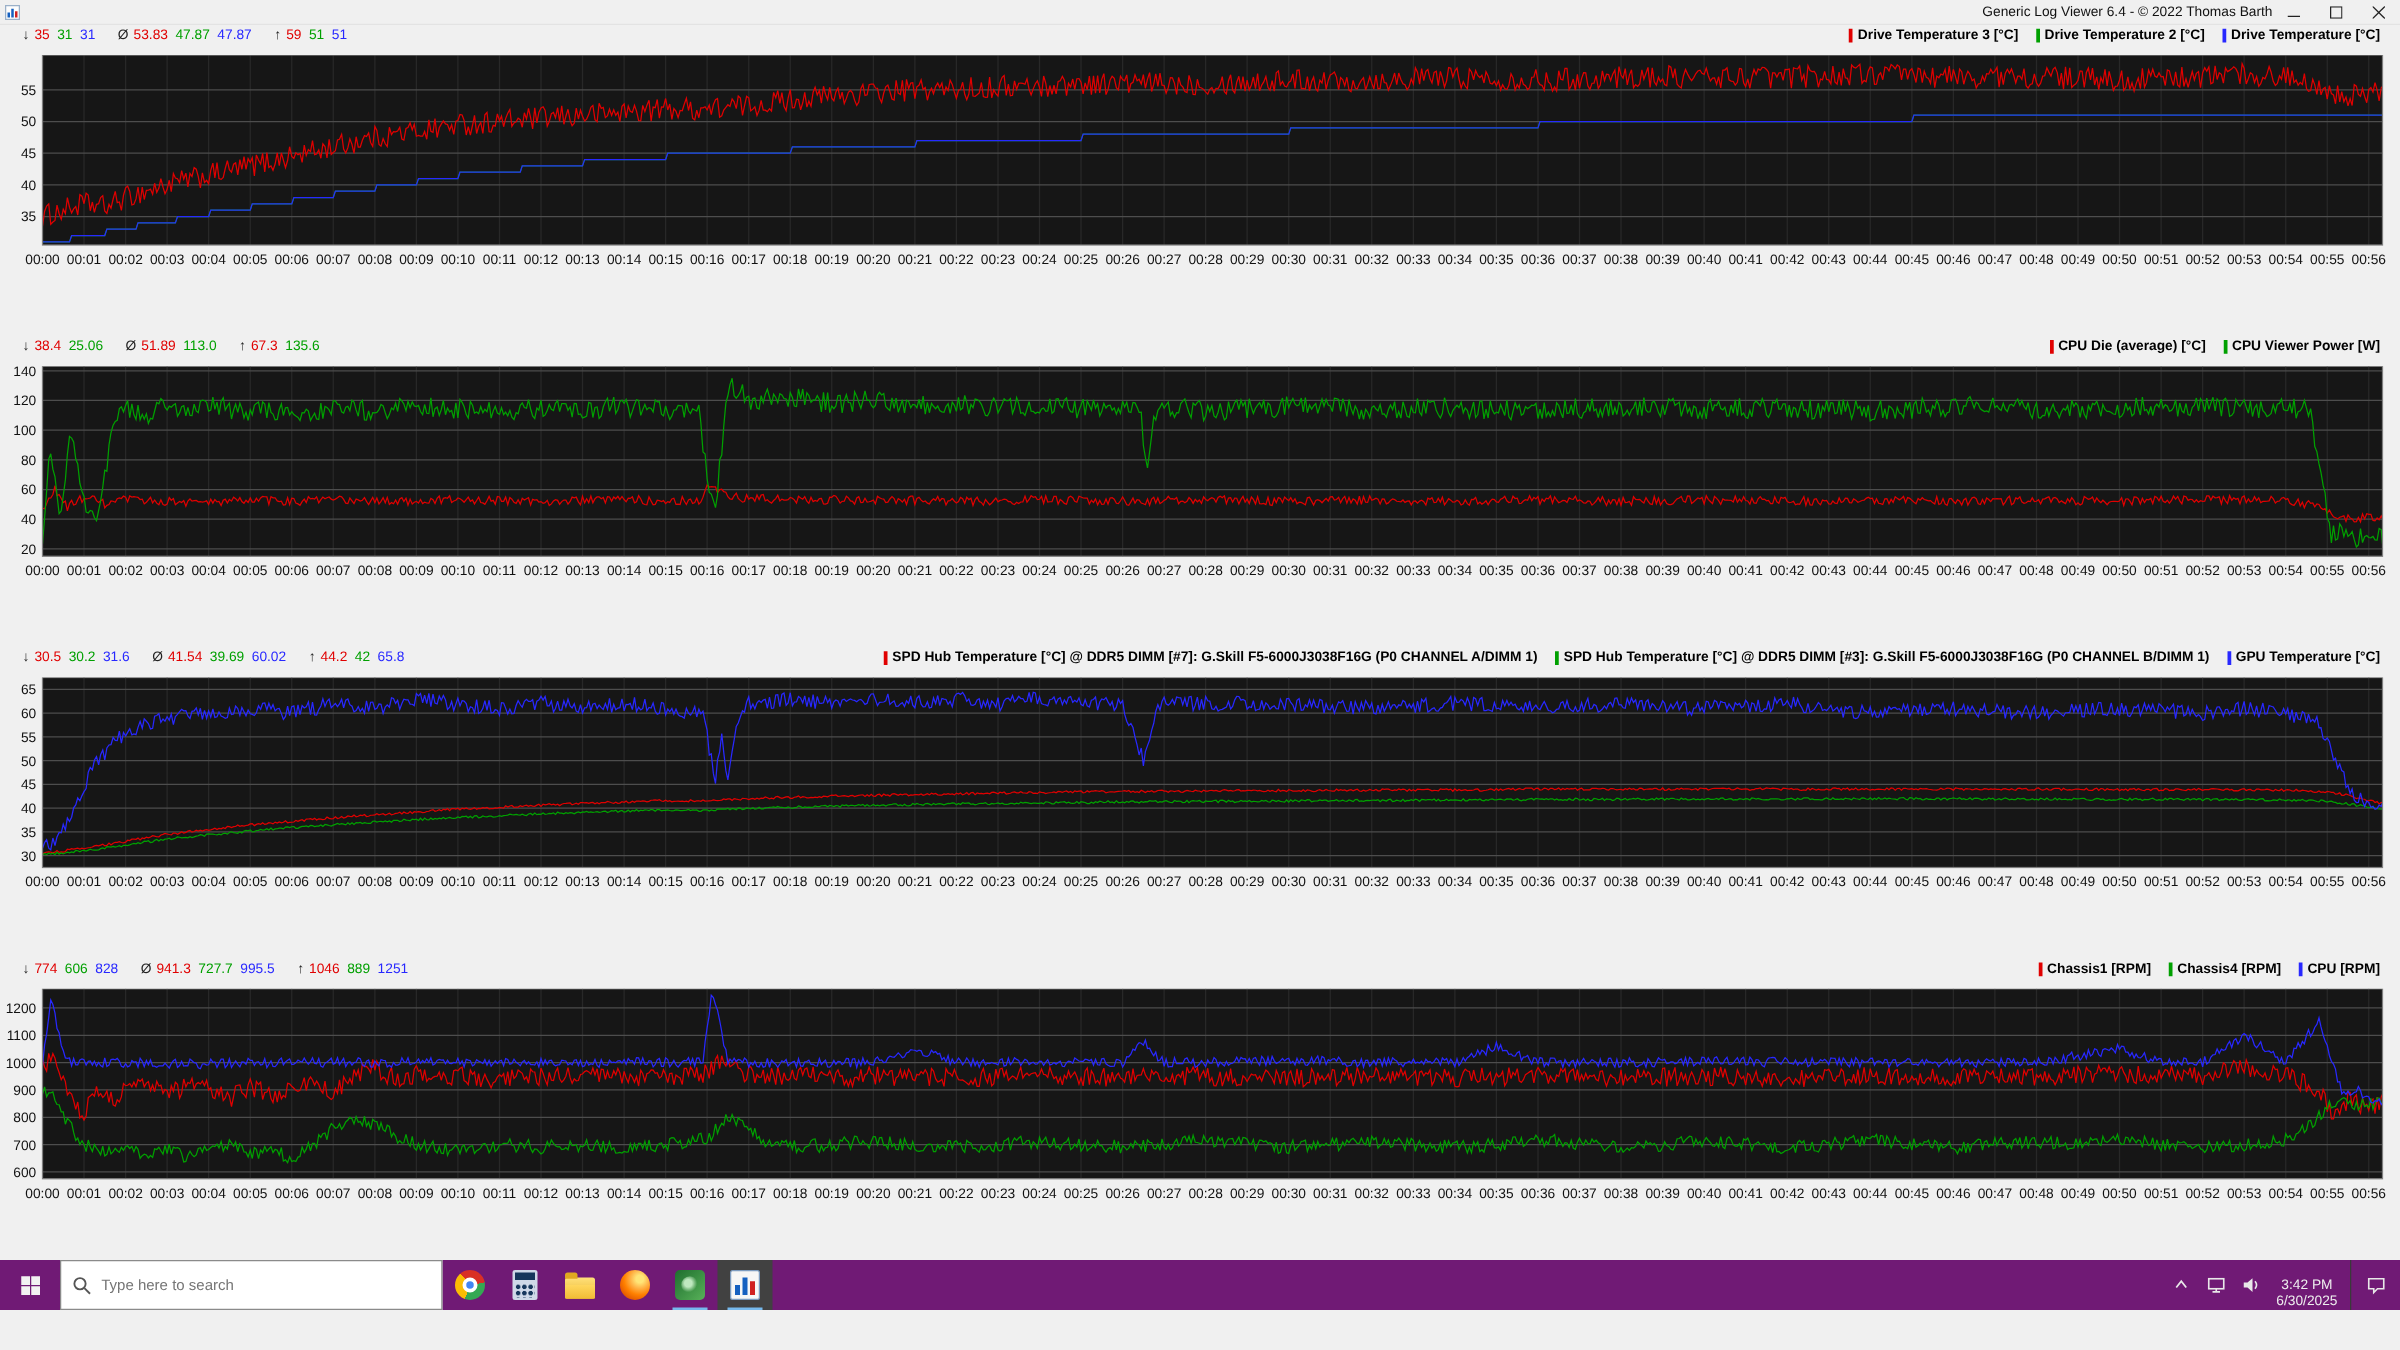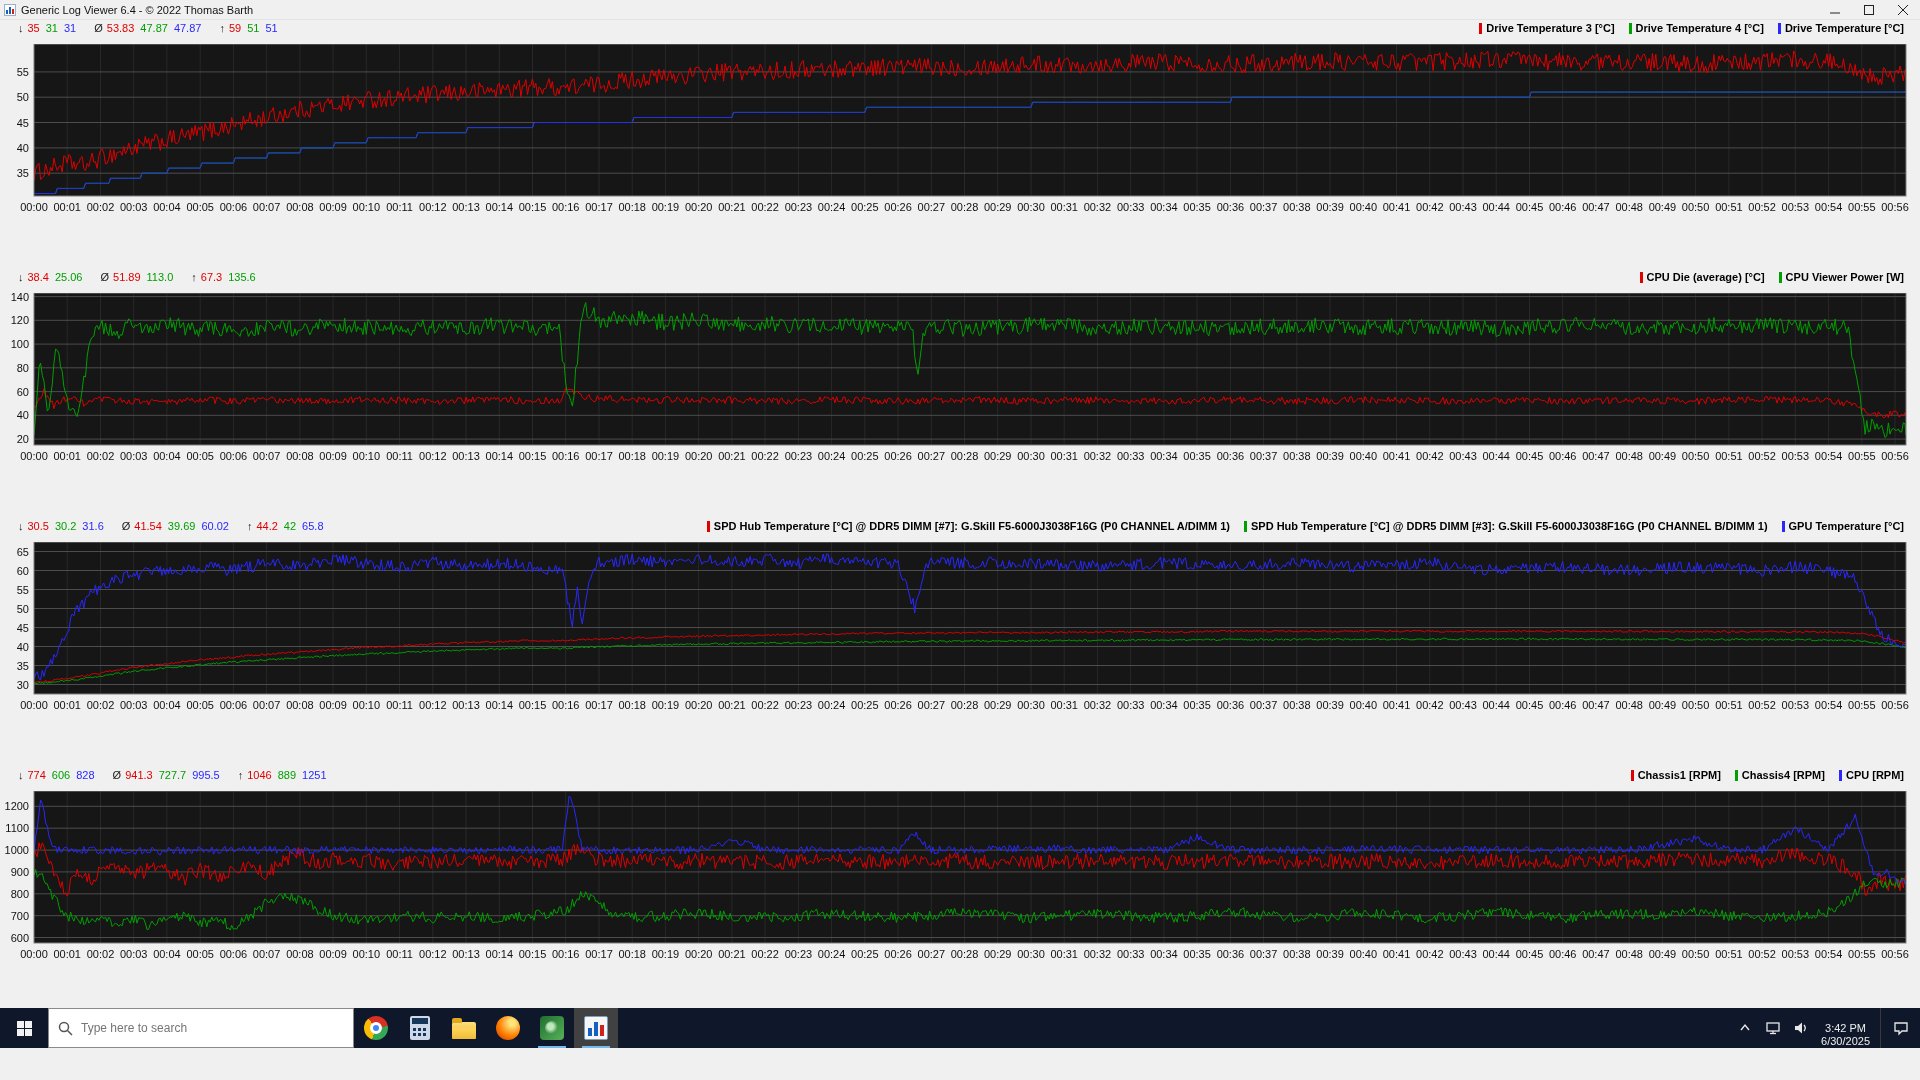--- a/index.html
+++ b/index.html
@@ -7,21 +7,21 @@
   body { font-family:"Liberation Sans", sans-serif; background:#f0f0f0; }
   .app { width:1920px; height:1080px; position:relative; background:#f0f0f0; display:flex; flex-direction:column; }
 
   
   .titlebar { height:20px; background:#f0f0f0; display:flex; align-items:center; border-bottom:1px solid #e3e3e3; }
   .tb-icon { width:12px; height:12px; margin:0 5px 0 4px; background:#fdfdfd; border:1px solid #9ab0c8; position:relative; }
   .tb-icon i { position:absolute; bottom:1px; width:2px; background:#1560c0; display:block; }
   .tb-icon i:nth-child(1){ left:1px; height:4px; }
   .tb-icon i:nth-child(2){ left:4px; height:7px; }
   .tb-icon i:nth-child(3){ left:7px; height:5px; background:#d02020; }
-  .tb-title { font-size:11px; color:#111; flex:1; white-space:nowrap; }
+  .tb-title { font-size:11px; color:#111; flex:1; white-space:nowrap;text-align:right; }
   .tb-controls { display:flex; height:100%; }
   .tb-btn { width:34px; height:100%; display:flex; align-items:center; justify-content:center; cursor:default; }
   .tb-btn svg { display:block; }
 
   
   .doc-title { height:32px; line-height:34px; text-align:center; font-size:15px; font-weight:bold; color:#000; }
 
   
   .panels { height:988px; }
   .panel { height:247px; }
@@ -32,21 +32,21 @@
   .sval { margin-right:6px; }
   .legend { display:flex; align-items:center; white-space:nowrap; }
   .litem { display:flex; align-items:center; margin-left:14px; }
   .lmark { width:3px; height:11px; display:inline-block; margin-right:4px; }
   .llab { font-size:11px; font-weight:bold; color:#000; }
   .chartwrap { height:172px; margin-left:0; }
   .chartwrap svg { display:block; }
   .xlab, .ylab { font-family:"Liberation Sans", sans-serif; font-size:11px; fill:#111; }
 
   
-  .taskbar { height:40px; background:#0f172a; display:flex; justify-content:space-between; align-items:stretch; color:#eee; }
+  .taskbar { height:40px; background:#701a75; display:flex; justify-content:space-between; align-items:stretch; color:#eee; }
   .tkl { display:flex; align-items:stretch; }
   .start-btn { width:48px; display:flex; align-items:center; justify-content:center; }
   .winlogo { display:grid; grid-template-columns:7px 7px; grid-template-rows:7px 7px; gap:1px; }
   .winlogo span { background:#f2f2f2; }
   .searchbox { width:306px; position:relative; background:#ffffff; border:1px solid #8a8a8a; display:flex; align-items:center; }
   .searchbox svg { position:absolute; left:9px; top:12px; }
   .searchbox input { width:100%; height:100%; border:none; outline:none; background:transparent; padding-left:32px; font-size:12px; color:#333; font-family:"Liberation Sans", sans-serif; }
   .tk-app { width:44px; display:flex; align-items:center; justify-content:center; position:relative; }
   .tk-app.running::after { content:""; position:absolute; bottom:0; left:8px; right:8px; height:2px; background:#76b9ed; }
   .tk-app.active { background:#414141; }
@@ -113,21 +113,21 @@
     <section class="panel">
       <div class="panel-head">
         <div class="stats"><span class="sgroup"><span class="ssym">↓</span><span class="sval" style="color: rgb(224, 0, 0);">35</span><span class="sval" style="color: rgb(0, 160, 0);">31</span><span class="sval" style="color: rgb(40, 40, 255);">31</span></span><span class="sgroup"><span class="ssym">Ø</span><span class="sval" style="color: rgb(224, 0, 0);">53.83</span><span class="sval" style="color: rgb(0, 160, 0);">47.87</span><span class="sval" style="color: rgb(40, 40, 255);">47.87</span></span><span class="sgroup"><span class="ssym">↑</span><span class="sval" style="color: rgb(224, 0, 0);">59</span><span class="sval" style="color: rgb(0, 160, 0);">51</span><span class="sval" style="color: rgb(40, 40, 255);">51</span></span></div>
         <div class="legend">
             <span class="litem">
               <span class="lmark" style="background: rgb(224, 0, 0);"></span>
               <span class="llab">Drive Temperature 3 [°C]</span>
             </span>
             <span class="litem">
               <span class="lmark" style="background: rgb(0, 160, 0);"></span>
-              <span class="llab">Drive Temperature 4 [°C]</span>
+              <span class="llab">Drive Temperature 2 [°C]</span>
             </span>
             <span class="litem">
               <span class="lmark" style="background: rgb(40, 40, 255);"></span>
               <span class="llab">Drive Temperature [°C]</span>
             </span>
           </div>
       </div>
       <div class="chartwrap">
           <svg width="1920" height="172">
             <rect x="34" y="0" width="1872" height="152" fill="#161616"></rect>

